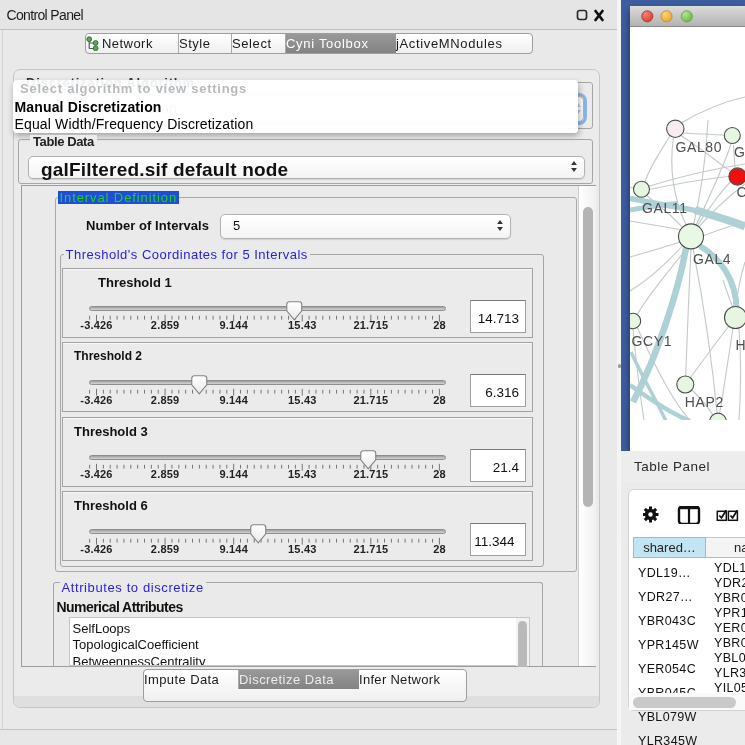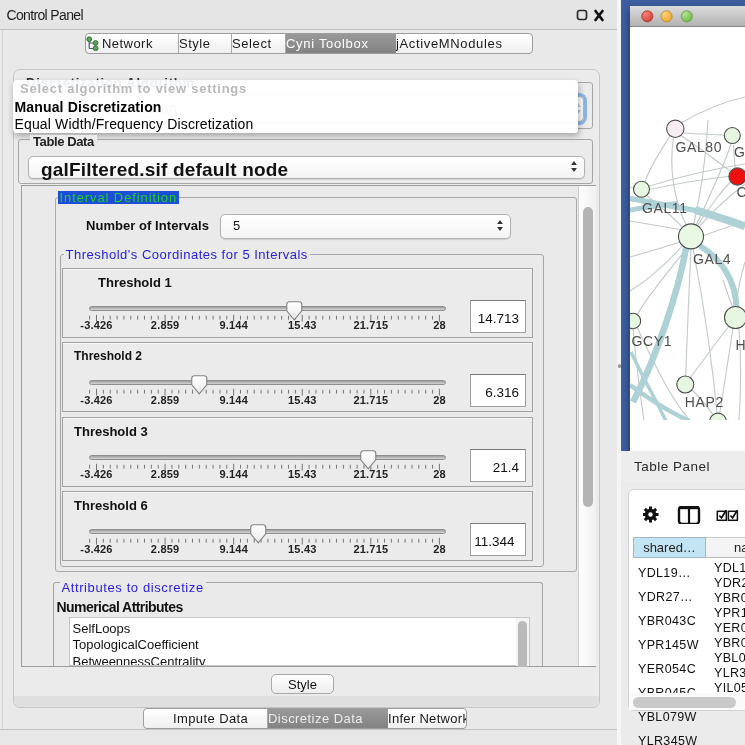--- a/index.html
+++ b/index.html
@@ -399,22 +399,22 @@
 <div class="abs" style="left:69px;top:617px;width:461px;height:49px;background:#fff;border:1px solid #c6c6c6;box-sizing:border-box;overflow:hidden;">
   <div style="font-size:13px;color:#111;margin:3.2px 0 0 2.5px;line-height:16.2px;">SelfLoops<br>TopologicalCoefficient<br>BetweennessCentrality</div>
 </div>
 <div class="abs" style="left:516px;top:618px;width:13px;height:48px;background:#f3f3f3;"></div>
 <div class="abs" style="left:518px;top:621px;width:9px;height:46px;background:#b9b9b9;border-radius:5px 5px 0 0;"></div>
 
 <div class="abs" style="left:271px;top:674px;width:63px;height:20px;background:linear-gradient(#ffffff,#ededed);
      border:1px solid #a9a9a9;border-radius:5px;box-sizing:border-box;"></div>
 <div class="abs" style="left:271px;top:678.3px;width:63px;text-align:center;font-size:13px;color:#111;line-height:1;">Style</div>
 
-<div class="abs" style="left:143px;top:708px;width:324px;height:21px;border:1px solid #9d9d9d;border-radius:4px;
-     background:linear-gradient(#ffffff,#efefef);box-sizing:border-box;overflow:hidden;white-space:nowrap;padding-left:29px;">
+<div class="abs" style="left:143px;top:669px;width:324px;height:33px;border:1px solid #9d9d9d;border-radius:4px;
+     background:linear-gradient(#ffffff,#efefef);box-sizing:border-box;overflow:hidden;white-space:nowrap;">
   <div class="seg" style="width:95px;border-right:1px solid #aaa;letter-spacing:0.4px;">Impute Data</div><div class="seg" style="width:120px;background:linear-gradient(#999999,#838383);color:#ececec;letter-spacing:0.45px;">Discretize Data</div><div class="seg" style="width:107px;letter-spacing:0.3px;">Infer Network</div>
 </div>
 <div class="abs" style="left:0;top:729px;width:617px;height:1px;background:#c2c2c2;"></div>
 <div class="abs" style="left:0;top:730px;width:617px;height:15px;background:#e7e7e7;"></div>
 
 <div class="abs" style="left:617px;top:0;width:4px;height:745px;background:#f5f5f5;"></div>
 <div class="abs" style="left:617.5px;top:364px;width:3px;height:4px;background:#9a9a9a;border-radius:2px;"></div>
 
 <div class="abs" style="left:621px;top:0;width:124px;height:451px;background:#3d5fa0;"></div>
 

